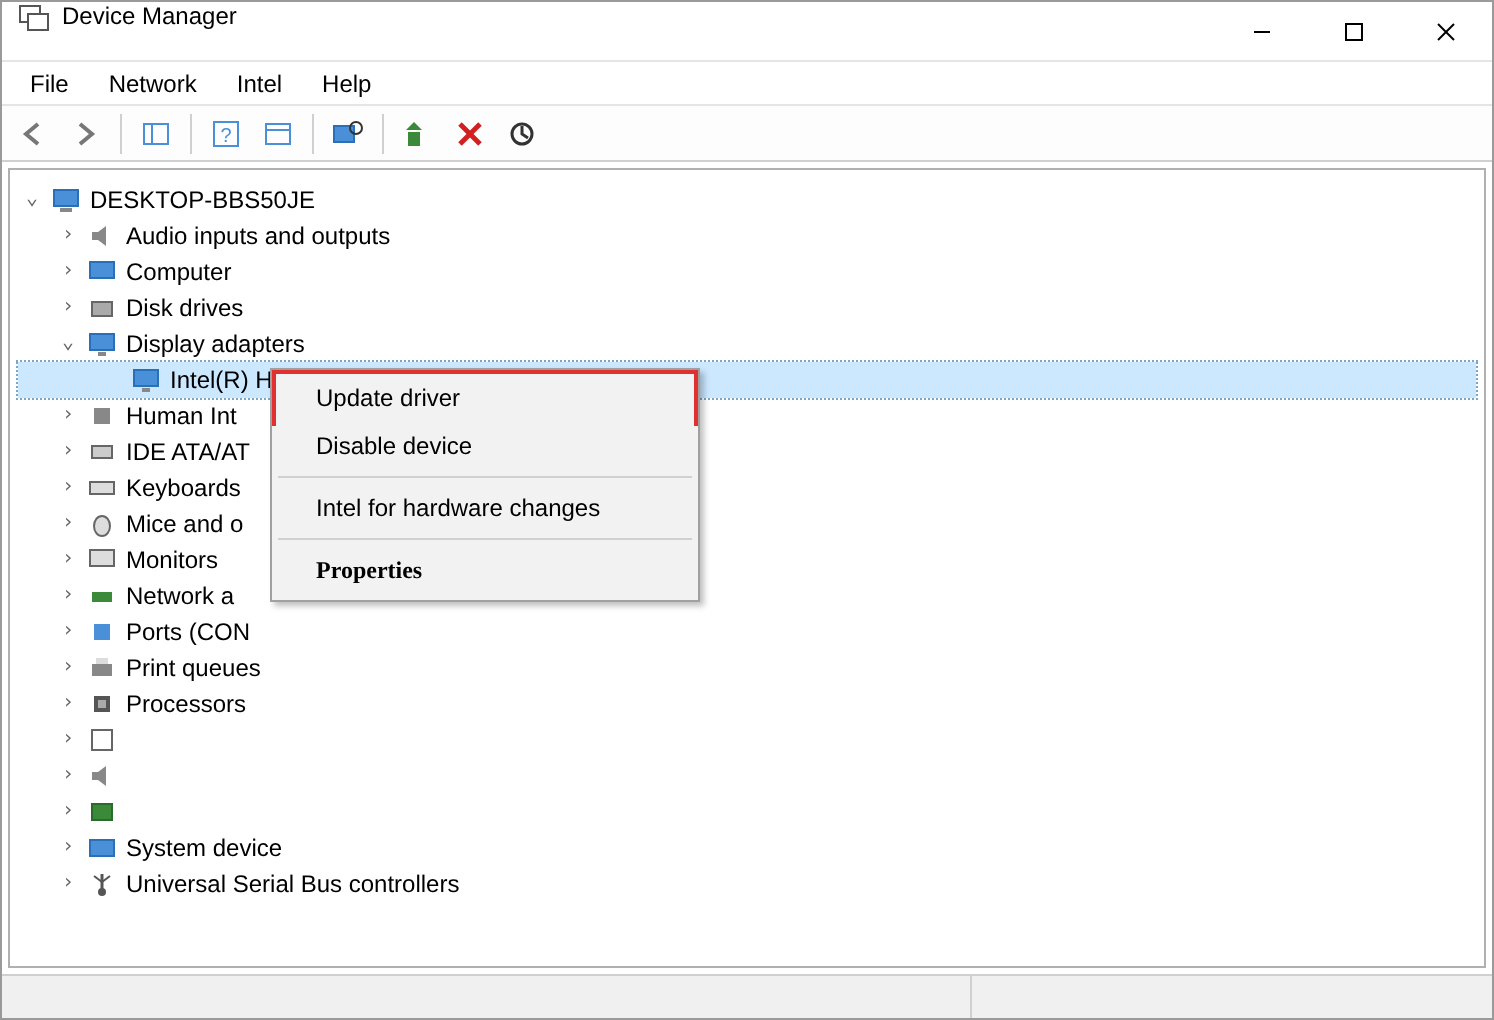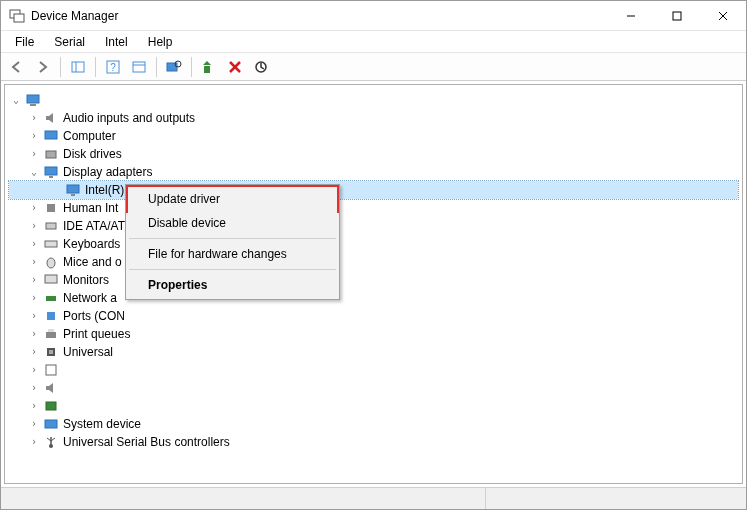--- a/index.html
+++ b/index.html
@@ -16,21 +16,21 @@
     width: 747px;
     height: 510px;
     background: #fff;
     border: 1px solid #9a9a9a;
     display: flex;
     flex-direction: column;
   }
   .titlebar {
     height: 30px;
     display: flex;
-    align-items: center;
+    align-items: flex-start;
     padding-left: 8px;
     background: #fff;
     border-bottom: 1px solid #e5e5e5;
   }
   .titlebar .app-icon { width: 16px; height: 16px; margin-right: 6px; }
   .titlebar .title { flex: 0 0 auto; }
   .titlebar .spacer { flex: 1; }
   .win-controls { display: flex; height: 100%; }
   .win-btn {
     width: 46px; height: 100%;
@@ -88,36 +88,36 @@
   }
   .node .dev-icon { width: 16px; height: 16px; margin: 0 4px 0 2px; display:flex; align-items:center; justify-content:center; }
   .node.selected {
     background: #cce8ff;
     outline: 1px dotted #7aa7c7;
   }
   .ind1 { padding-left: 18px; }
   .ind2 { padding-left: 40px; }
   .context-menu {
     position: absolute;
-    left: 120px;
+    left: 130px;
     top: 99px;
     width: 215px;
     background: #f2f2f2;
     border: 1px solid #a0a0a0;
     box-shadow: 2px 2px 3px rgba(0,0,0,0.25);
     padding: 2px;
   }
   .context-menu .cm-item {
     padding: 5px 20px;
     background: #f2f2f2;
   }
   .context-menu .cm-sep {
     height: 1px; background: #d0d0d0; margin: 3px 1px;
   }
-  .context-menu .cm-item.bold { font-weight: bold; }
+  .context-menu .cm-item.bold { font-weight: bold; font-family: Liberation Serif, serif; }
   .cm-highlight {
     border: 2px solid #e03030;
     margin: -2px;
     padding: 3px 18px;
   }
   .statusbar {
     height: 22px;
     background: #f0f0f0;
     border-top: 1px solid #d0d0d0;
     display: flex;
@@ -156,21 +156,21 @@
           <svg width="10" height="10">
             <line x1="1" y1="1" x2="9" y2="9" stroke="#000"></line>
             <line x1="9" y1="1" x2="1" y2="9" stroke="#000"></line>
           </svg>
         </div>
     </div>
   </div>
 
   <div class="menubar">
     <span class="menu-item">File</span>
-    <span class="menu-item">Serial</span>
+    <span class="menu-item">Network</span>
     <span class="menu-item">Intel</span>
     <span class="menu-item">Help</span>
   </div>
 
   <div class="toolbar">
     <div class="tb-btn">
         <svg width="14" height="12">
           <path d="M9 1 L3 6 L9 11" fill="none" stroke="#777" stroke-width="2"></path>
         </svg>
       </div>
@@ -231,20 +231,21 @@
     <div class="tree">
 
       <div class="node">
         <span class="expander">⌄</span>
         <span class="dev-icon">
             <svg width="14" height="14">
               <rect x="1" y="2" width="12" height="8" fill="#4a90d9" stroke="#2a70b9"></rect>
               <rect x="4" y="11" width="6" height="2" fill="#888"></rect>
             </svg>
           </span>
+        <span>DESKTOP-BBS50JE</span>
       </div>
 
       <div class="node ind1">
           <span class="expander">›</span>
           <span class="dev-icon">
             <svg width="14" height="14">
               <path d="M2 5 L5 5 L9 2 L9 12 L5 9 L2 9 Z" fill="#888"></path>
             </svg>
           </span>
           <span>Audio inputs and outputs</span>
@@ -361,21 +362,21 @@
           <span>Print queues</span>
         </div>
       <div class="node ind1">
           <span class="expander">›</span>
           <span class="dev-icon">
             <svg width="14" height="14">
               <rect x="3" y="3" width="8" height="8" fill="#555"></rect>
               <rect x="5" y="5" width="4" height="4" fill="#aaa"></rect>
             </svg>
           </span>
-          <span>Universal</span>
+          <span>Processors</span>
         </div>
       <div class="node ind1">
           <span class="expander">›</span>
           <span class="dev-icon">
             <svg width="14" height="14">
               <rect x="2" y="2" width="10" height="10" fill="none" stroke="#666"></rect>
             </svg>
           </span>
         </div>
       <div class="node ind1">
@@ -415,21 +416,21 @@
           </span>
           <span>Universal Serial Bus controllers</span>
         </div>
 
     </div>
 
     <div class="context-menu">
       <div class="cm-item cm-highlight">Update driver</div>
       <div class="cm-item">Disable device</div>
       <div class="cm-sep"></div>
-      <div class="cm-item">File for hardware changes</div>
+      <div class="cm-item">Intel for hardware changes</div>
       <div class="cm-sep"></div>
       <div class="cm-item bold">Properties</div>
     </div>
   </div>
 
   <div class="statusbar">
     <div class="status-cell"></div>
     <div class="status-cell"></div>
   </div>
 

